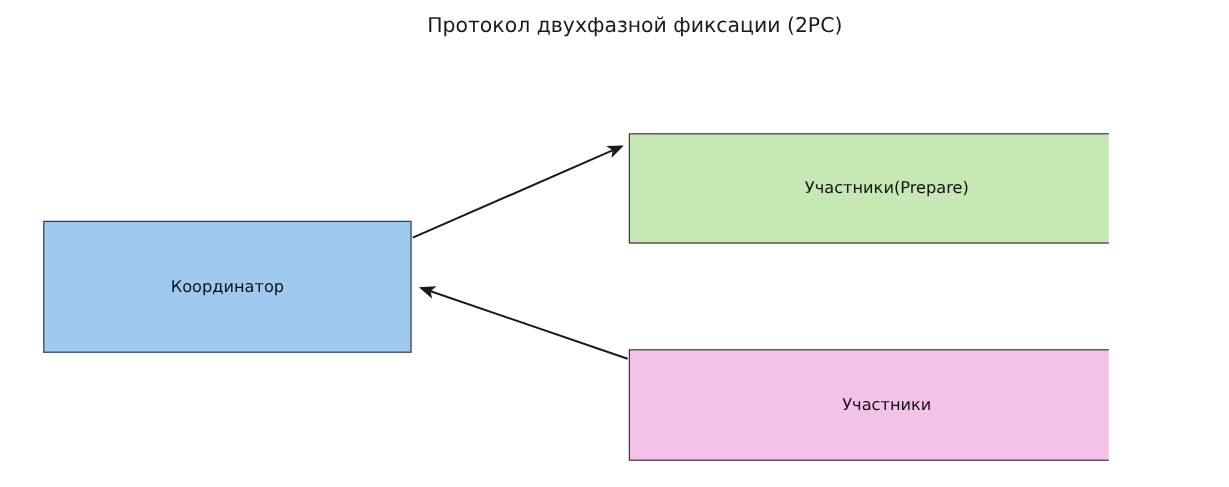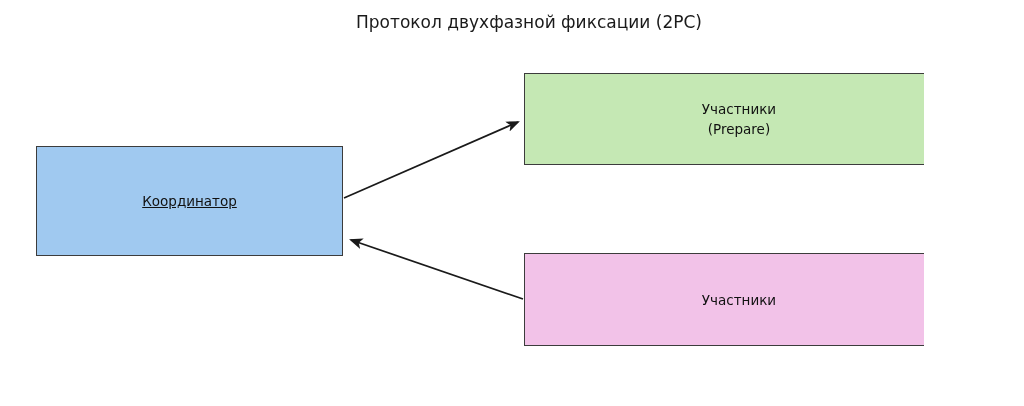--- a/index.html
+++ b/index.html
@@ -22,34 +22,34 @@
     transform: translateX(-50%);
     white-space: nowrap;
     font-size: 17px;
     color: #1a1a1a;
   }
   .node {
     position: absolute;
     box-sizing: border-box;
     border: 1.6px solid #3c3c3c;
     display: flex;
-    flex-direction: column;
+    flex-direction: row;
     align-items: center;
     justify-content: center;
     text-align: center;
     font-size: 13.5px;
     line-height: 20px;
     color: #111111;
+    margin-top: 38px;
   }
   .node-coordinator {
     left: 36px;
     top: 146px;
     width: 307px;
     height: 110px;
-    text-decoration: underline;
   }
   .node-prepare {
     left: 524px;
     top: 73px;
     width: 430px;
     height: 92px;
   }
   .node-commit {
     left: 524px;
     top: 253px;

